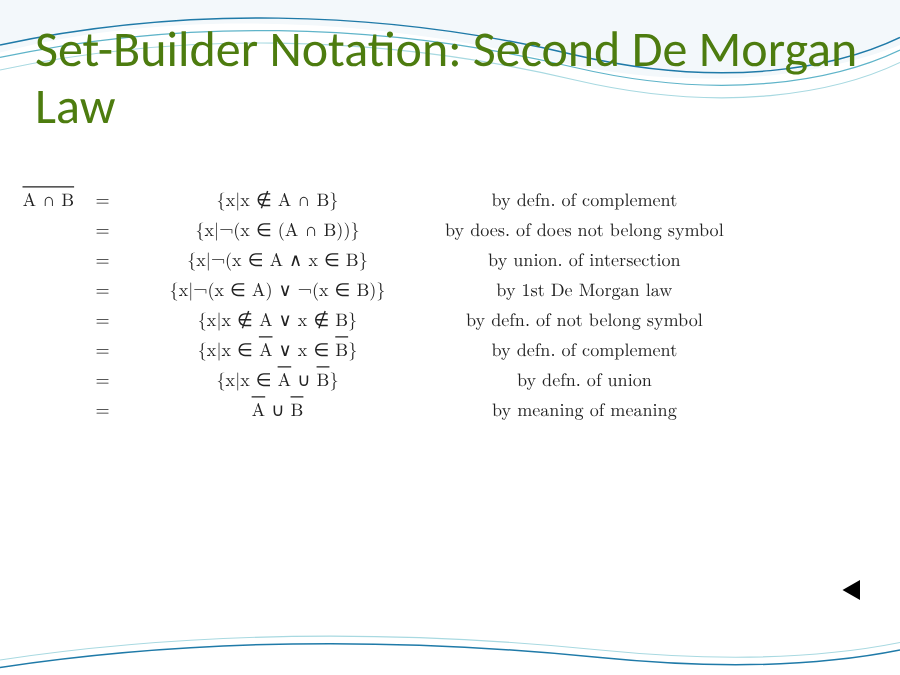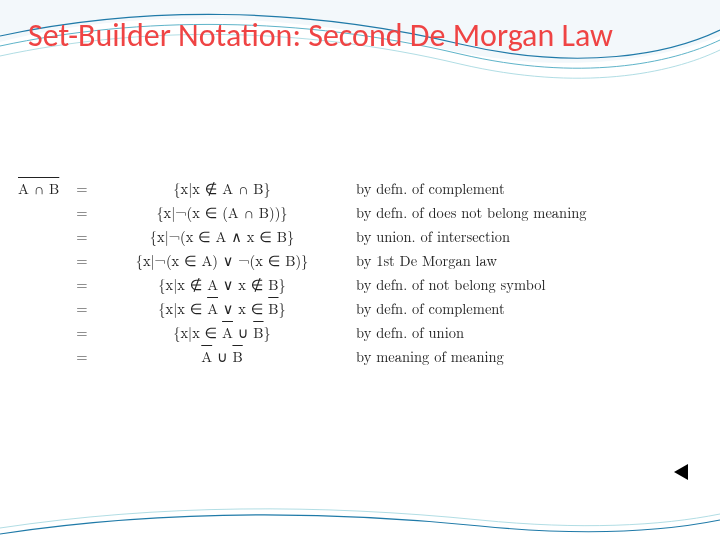--- a/index.html
+++ b/index.html
@@ -15,42 +15,42 @@
     position: absolute;
     top: 0; left: 0; right: 0;
     height: 110px;
     pointer-events: none;
   }
   .title {
     position: absolute;
     top: 18px;
     left: 28px;
     right: 28px;
-    font-size: 32px;
+    font-size: 40px;
     line-height: 1.12;
-    color: #ef4444;
+    color: #4d7c0f;
     font-weight: 400;
     z-index: 2;
   }
   .content {
     position: absolute;
     top: 148px;
     left: 18px;
     right: 18px;
     font-family: "Latin Modern Roman", "Computer Modern", Georgia, serif;
     font-size: 14.5px;
     color: #222;
     z-index: 2;
   }
-  table.eq { border-collapse: collapse; margin-top: 28px; }
+  table.eq { border-collapse: collapse; }
   table.eq td { vertical-align: top; padding: 2px 6px 2px 0; }
   table.eq td.lhs { width: 58px; white-space: nowrap; padding-right: 10px; }
   table.eq td.eqcol { width: 18px; text-align: center; }
   table.eq td.rhs { width: 262px; white-space: nowrap; text-align: center; }
-  table.eq td.reason { white-space: nowrap; }
+  table.eq td.reason { white-space: nowrap; text-align: center; }
   .ovl { text-decoration: overline; text-decoration-thickness: 1px; }
   .gapafter td { padding-bottom: 12px; }
   .tri-back {
     position: absolute;
     right: 32px;
     bottom: 60px;
     width: 0; height: 0;
     border-top: 8px solid transparent;
     border-bottom: 8px solid transparent;
     border-right: 14px solid #000;
@@ -80,21 +80,21 @@
         <tr>
           <td class="lhs"><span class="ovl">A ∩ B</span></td>
           <td class="eqcol">=</td>
           <td class="rhs">{x|x ∉ A ∩ B}</td>
           <td class="reason">by defn. of complement</td>
         </tr>
         <tr>
           <td class="lhs"></td>
           <td class="eqcol">=</td>
           <td class="rhs">{x|¬(x ∈ (A ∩ B))}</td>
-          <td class="reason">by defn. of does not belong meaning</td>
+          <td class="reason">by does. of does not belong symbol</td>
         </tr>
         <tr>
           <td class="lhs"></td>
           <td class="eqcol">=</td>
           <td class="rhs">{x|¬(x ∈ A ∧ x ∈ B}</td>
           <td class="reason">by union. of intersection</td>
         </tr>
         <tr class="gapafter">
           <td class="lhs"></td>
           <td class="eqcol">=</td>

